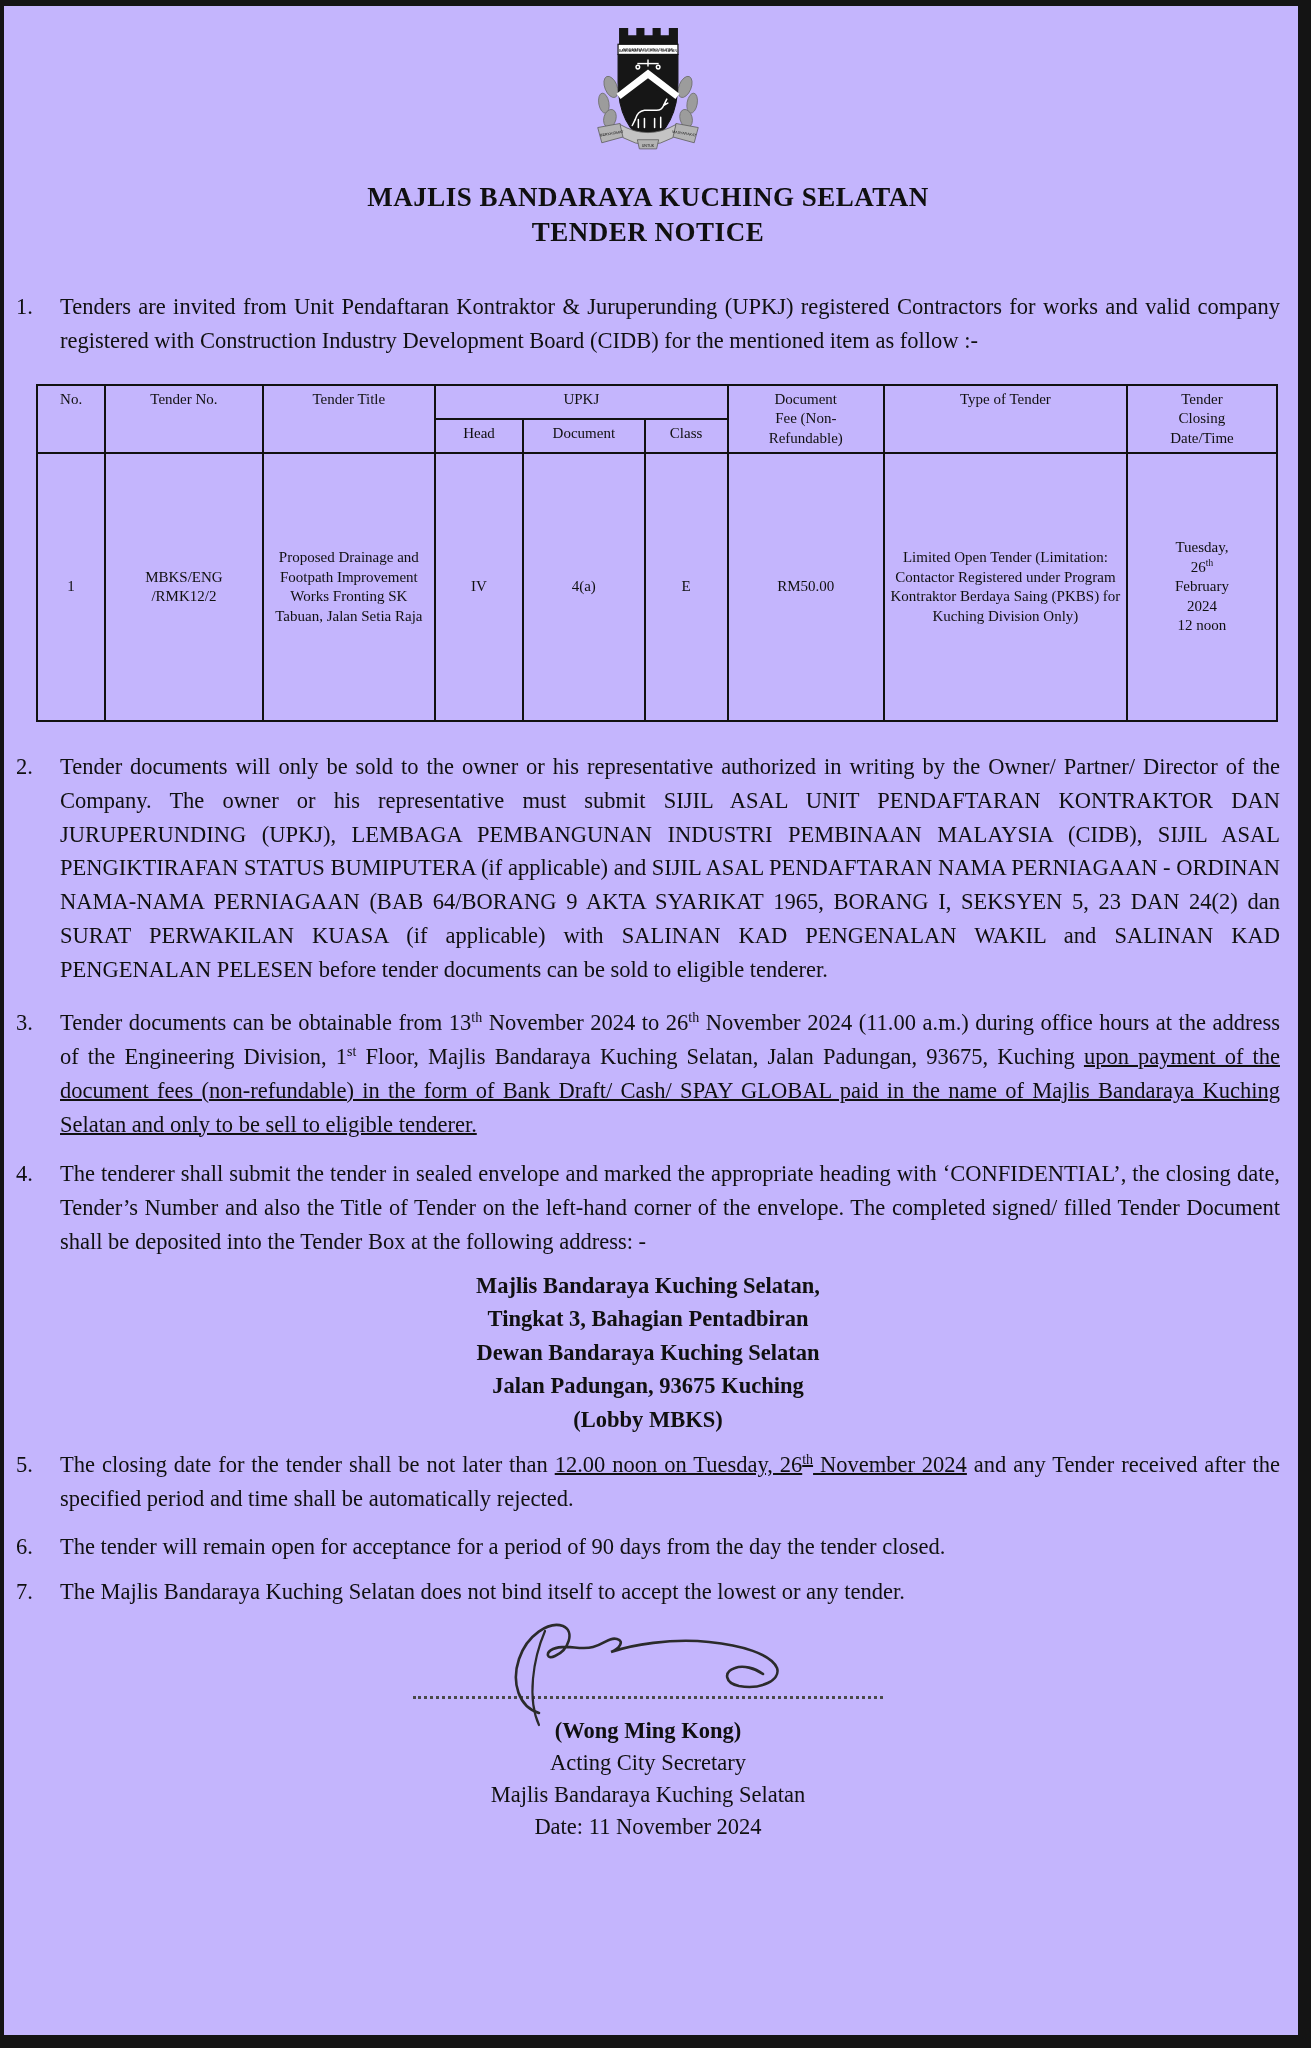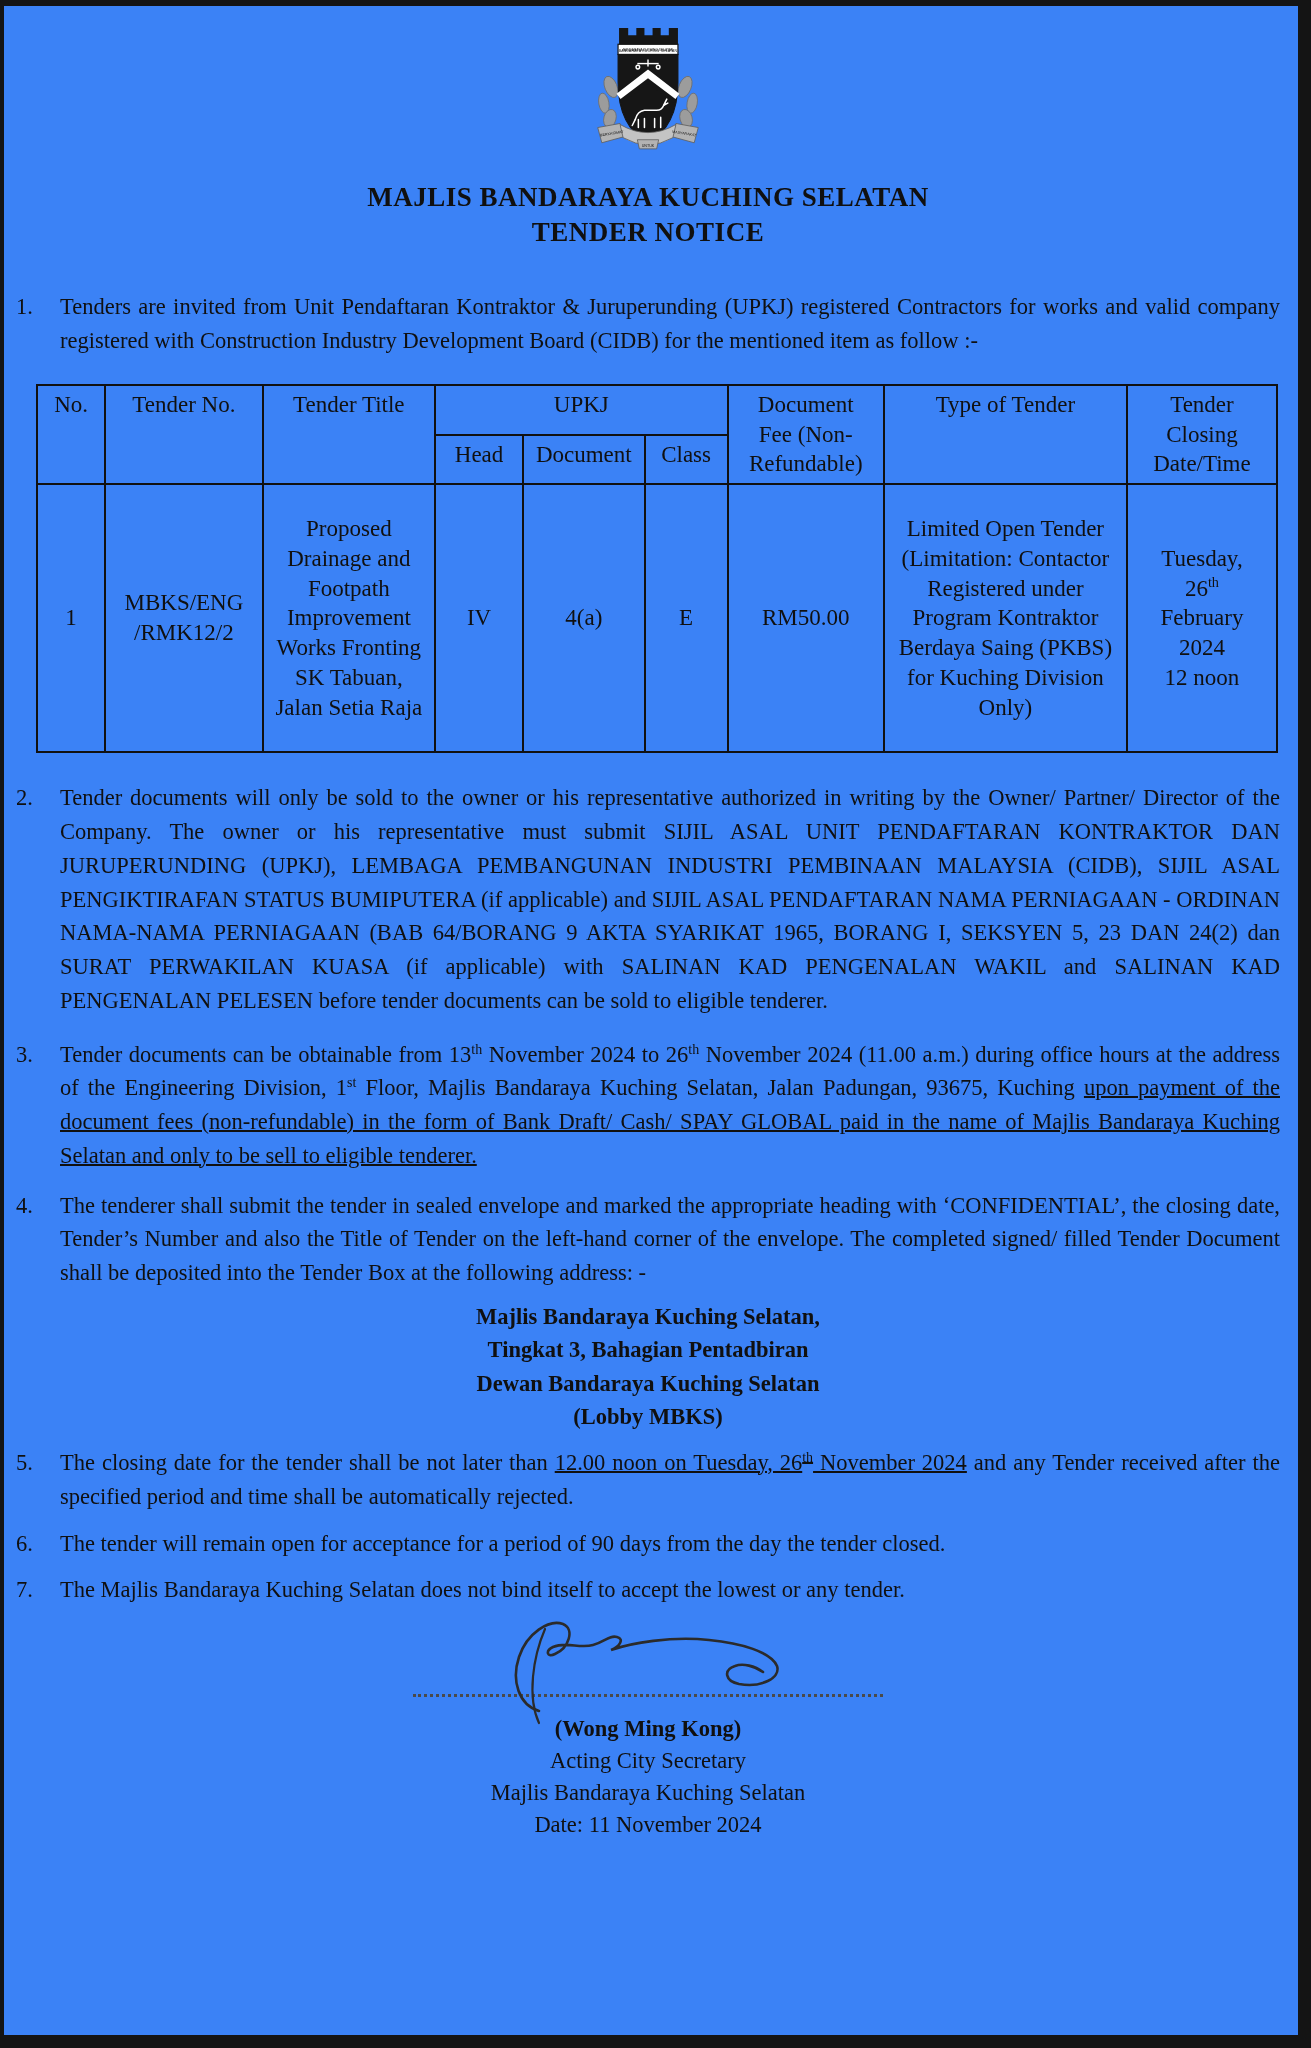--- a/index.html
+++ b/index.html
@@ -1,20 +1,20 @@
 <!DOCTYPE html>
 <html><head>
 <meta charset="utf-8">
 <style>
   html,body { margin:0; padding:0; background:#ffffff; }
   .page {
     position:relative;
     width:1311px; height:2048px;
     box-sizing:border-box;
-    background:#3b82f6;
+    background:#c4b5fd;
     border-style:solid; border-color:#141414;
     border-width:6px 13px 13px 4px;
     padding:16px 18px 0 12px;
     overflow:hidden;
     font-family:"Liberation Serif","DejaVu Serif",serif;
     color:#101010;
   }
   .logo-wrap { text-align:center; margin-top:4px; }
   .doc-title { text-align:center; margin-top:18px; font-weight:bold; font-size:27px; line-height:1.3; letter-spacing:0.5px; }
   .clause { display:flex; font-size:22.5px; line-height:1.5; }
@@ -24,21 +24,21 @@
   .u { text-decoration:underline; text-decoration-thickness:2px; }
   .sup { vertical-align:super; font-size:62%; line-height:0; }
   .m-p1 { margin-top:40px; }
   .m-p2 { margin-top:28px; }
   .m-p3 { margin-top:20px; }
   .m-p4 { margin-top:16px; }
   .m-p5 { margin-top:12px; }
   .m-p6 { margin-top:14px; }
   .m-p7 { margin-top:12px; }
 
-  table.tender { border-collapse:collapse; margin:26px 2px 0 20px; width:calc(100% - 22px); font-size:23px; line-height:1.3; table-layout:fixed;border-radius:22px; }
+  table.tender { border-collapse:collapse; margin:26px 2px 0 20px; width:calc(100% - 22px); font-size:15px; line-height:1.3; table-layout:fixed;border-radius:22px; }
   table.tender th, table.tender td { border:2px solid #111; text-align:center; padding:4px 5px; font-weight:normal; }
   table.tender th { vertical-align:top; }
   table.tender td { vertical-align:middle; }
   tr.data-row { height:268px; }
   td.cell-type { vertical-align:top; padding-top:8px; }
 
   .address { text-align:center; font-weight:bold; font-size:22.5px; line-height:33.5px; margin-top:10px; }
 
   .sig-area { text-align:center; margin-top:2px; }
   .sig-draw { position:relative; width:470px; height:104px; margin:0 auto; }
@@ -179,20 +179,21 @@
 
   <div class="clause m-p4">
     <span class="num">4.</span>
     <div class="body"><span>The tenderer shall submit the tender in sealed envelope and marked the appropriate heading with </span><span class="b">‘CONFIDENTIAL’</span><span>, the closing date, Tender’s Number and also the Title of Tender on the left-hand corner of the envelope. The completed signed/ filled Tender Document shall be deposited into the Tender Box at the following address: -</span></div>
   </div>
 
   <div class="address">
     <div>Majlis Bandaraya Kuching Selatan,</div>
     <div>Tingkat 3, Bahagian Pentadbiran</div>
     <div>Dewan Bandaraya Kuching Selatan</div>
+    <div>Jalan Padungan, 93675 Kuching</div>
     <div>(Lobby MBKS)</div>
   </div>
 
   <div class="clause m-p5">
     <span class="num">5.</span>
     <div class="body"><span>The closing date for the tender shall be not later than </span><span class="b u">12.00 noon on Tuesday, 26</span><span class="b u sup">th</span><span class="b u"> November 2024</span><span> and any Tender received after the specified period and time shall be automatically rejected.</span></div>
   </div>
 
   <div class="clause m-p6">
     <span class="num">6.</span>

